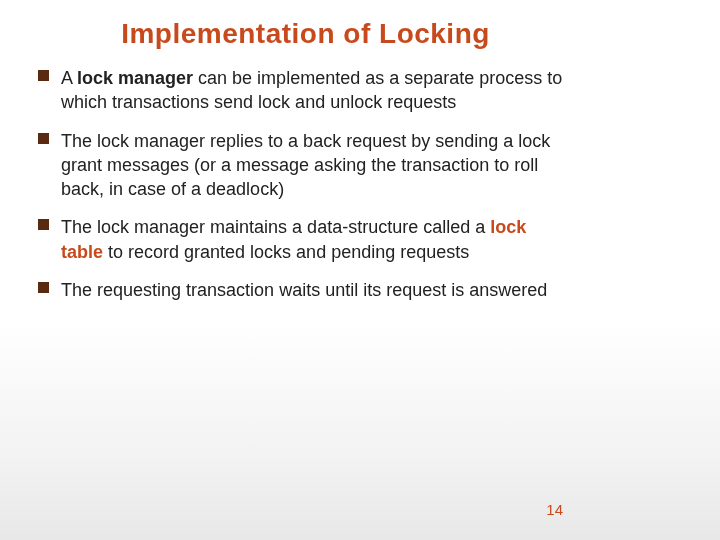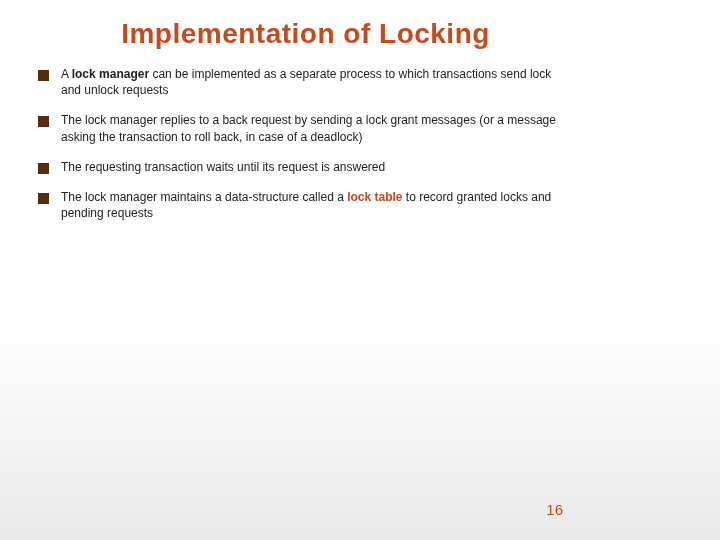--- a/index.html
+++ b/index.html
@@ -27,21 +27,21 @@
     letter-spacing: 0.5px;
   }
   .content {
     padding: 10px 38px 0 38px;
   }
   .bullet-item {
     display: flex;
     align-items: flex-start;
     margin-bottom: 14px;
     color: #222;
-    font-size: 12px;
+    font-size: 18px;
     line-height: 1.35;
   }
   .bullet-marker {
     flex: 0 0 auto;
     width: 11px;
     height: 11px;
     background: #5a2a10;
     margin-top: 4px;
     margin-right: 12px;
   }
@@ -82,29 +82,29 @@
     <div class="bullet-item">
       <div class="bullet-marker"></div>
       <div class="bullet-text">
         <span>The lock manager replies to a back request by sending a lock grant messages (or a message asking the transaction to roll back, in case of a deadlock)</span>
       </div>
     </div>
 
     <div class="bullet-item">
       <div class="bullet-marker"></div>
       <div class="bullet-text">
-        <span>The requesting transaction waits until its request is answered</span>
+        <span>The lock manager maintains a data-structure called a </span><span class="accent">lock table</span><span> to record granted locks and pending requests</span>
       </div>
     </div>
 
     <div class="bullet-item">
       <div class="bullet-marker"></div>
       <div class="bullet-text">
-        <span>The lock manager maintains a data-structure called a </span><span class="accent">lock table</span><span> to record granted locks and pending requests</span>
+        <span>The requesting transaction waits until its request is answered</span>
       </div>
     </div>
 
 
   </div>
 
-  <div class="page-number">16</div>
+  <div class="page-number">14</div>
 
 </div>
 
 </body></html>

